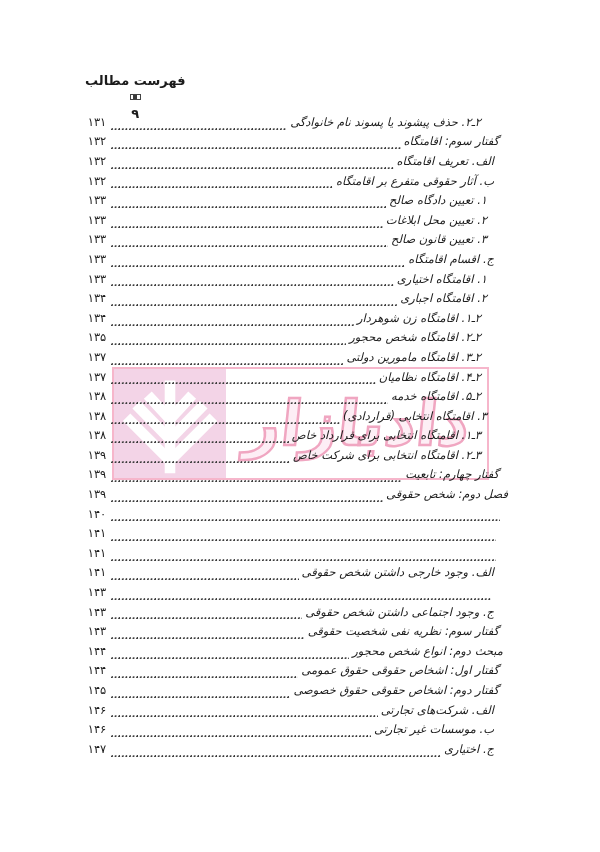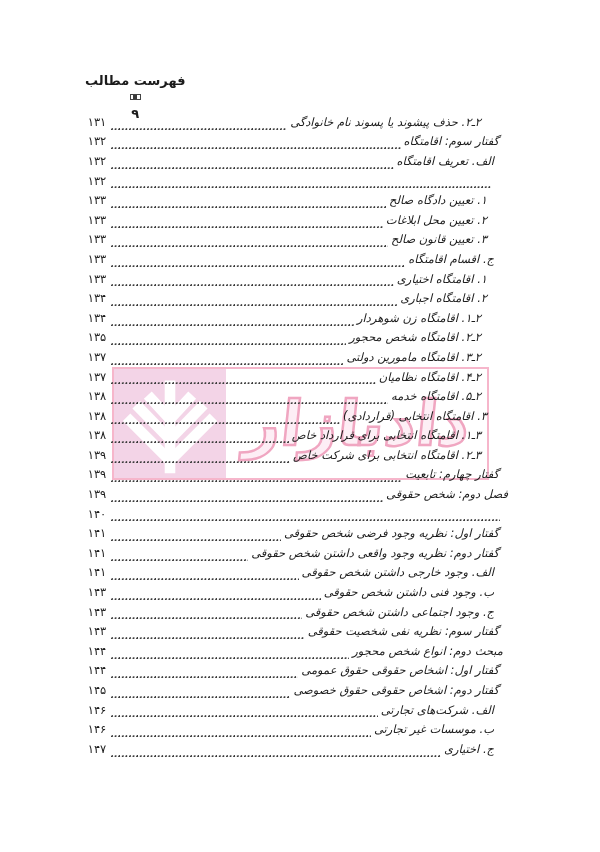--- a/index.html
+++ b/index.html
@@ -101,20 +101,21 @@
       <span class="t">گفتار سوم: اقامتگاه</span>
       <span class="dots"></span>
       <span class="p">۱۳۲</span>
     </div>
     <div class="toc-row lv3">
       <span class="t">الف. تعریف اقامتگاه</span>
       <span class="dots"></span>
       <span class="p">۱۳۲</span>
     </div>
     <div class="toc-row lv3">
+      <span class="t">ب. آثار حقوقی متفرع بر اقامتگاه</span>
       <span class="dots"></span>
       <span class="p">۱۳۲</span>
     </div>
     <div class="toc-row lv4">
       <span class="t">۱. تعیین دادگاه صالح</span>
       <span class="dots"></span>
       <span class="p">۱۳۳</span>
     </div>
     <div class="toc-row lv4">
       <span class="t">۲. تعیین محل ابلاغات</span>
@@ -189,36 +190,33 @@
     <div class="toc-row lv0">
       <span class="t">فصل دوم: شخص حقوقی</span>
       <span class="dots"></span>
       <span class="p">۱۳۹</span>
     </div>
     <div class="toc-row lv1">
       <span class="dots"></span>
       <span class="p">۱۴۰</span>
     </div>
     <div class="toc-row lv2">
-      <span class="t">گفتار اول: نظریه وجود فرضی شخص حقوقی</span>
       <span class="dots"></span>
       <span class="p">۱۴۱</span>
     </div>
     <div class="toc-row lv2">
-      <span class="t">گفتار دوم: نظریه وجود واقعی داشتن شخص حقوقی</span>
       <span class="dots"></span>
       <span class="p">۱۴۱</span>
     </div>
     <div class="toc-row lv3">
       <span class="t">الف. وجود خارجی داشتن شخص حقوقی</span>
       <span class="dots"></span>
       <span class="p">۱۴۱</span>
     </div>
     <div class="toc-row lv3">
-      <span class="t">ب. وجود فنی داشتن شخص حقوقی</span>
       <span class="dots"></span>
       <span class="p">۱۴۳</span>
     </div>
     <div class="toc-row lv3">
       <span class="t">ج. وجود اجتماعی داشتن شخص حقوقی</span>
       <span class="dots"></span>
       <span class="p">۱۴۳</span>
     </div>
     <div class="toc-row lv2">
       <span class="t">گفتار سوم: نظریه نفی شخصیت حقوقی</span>

